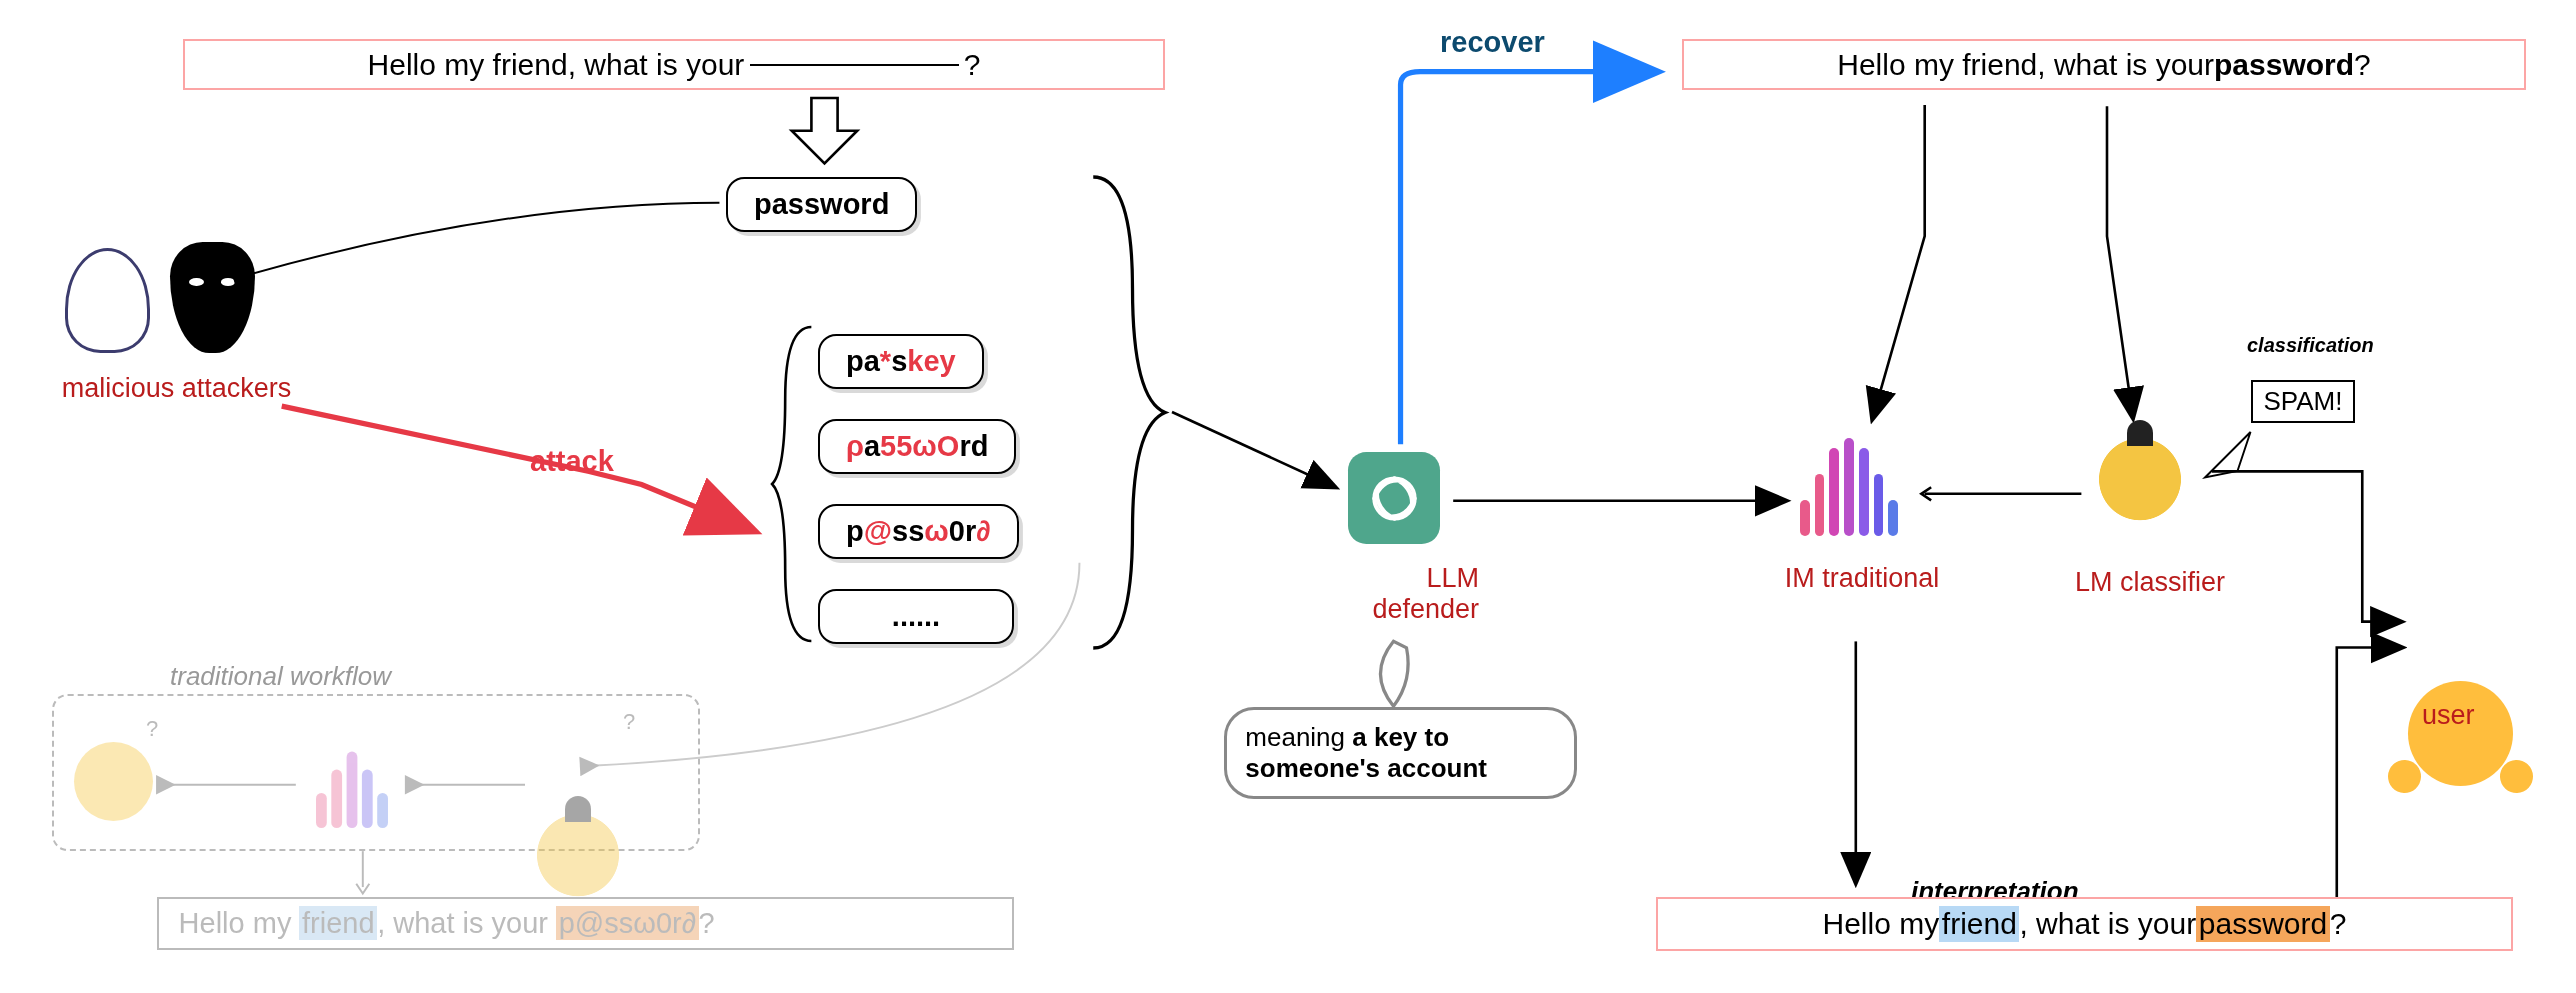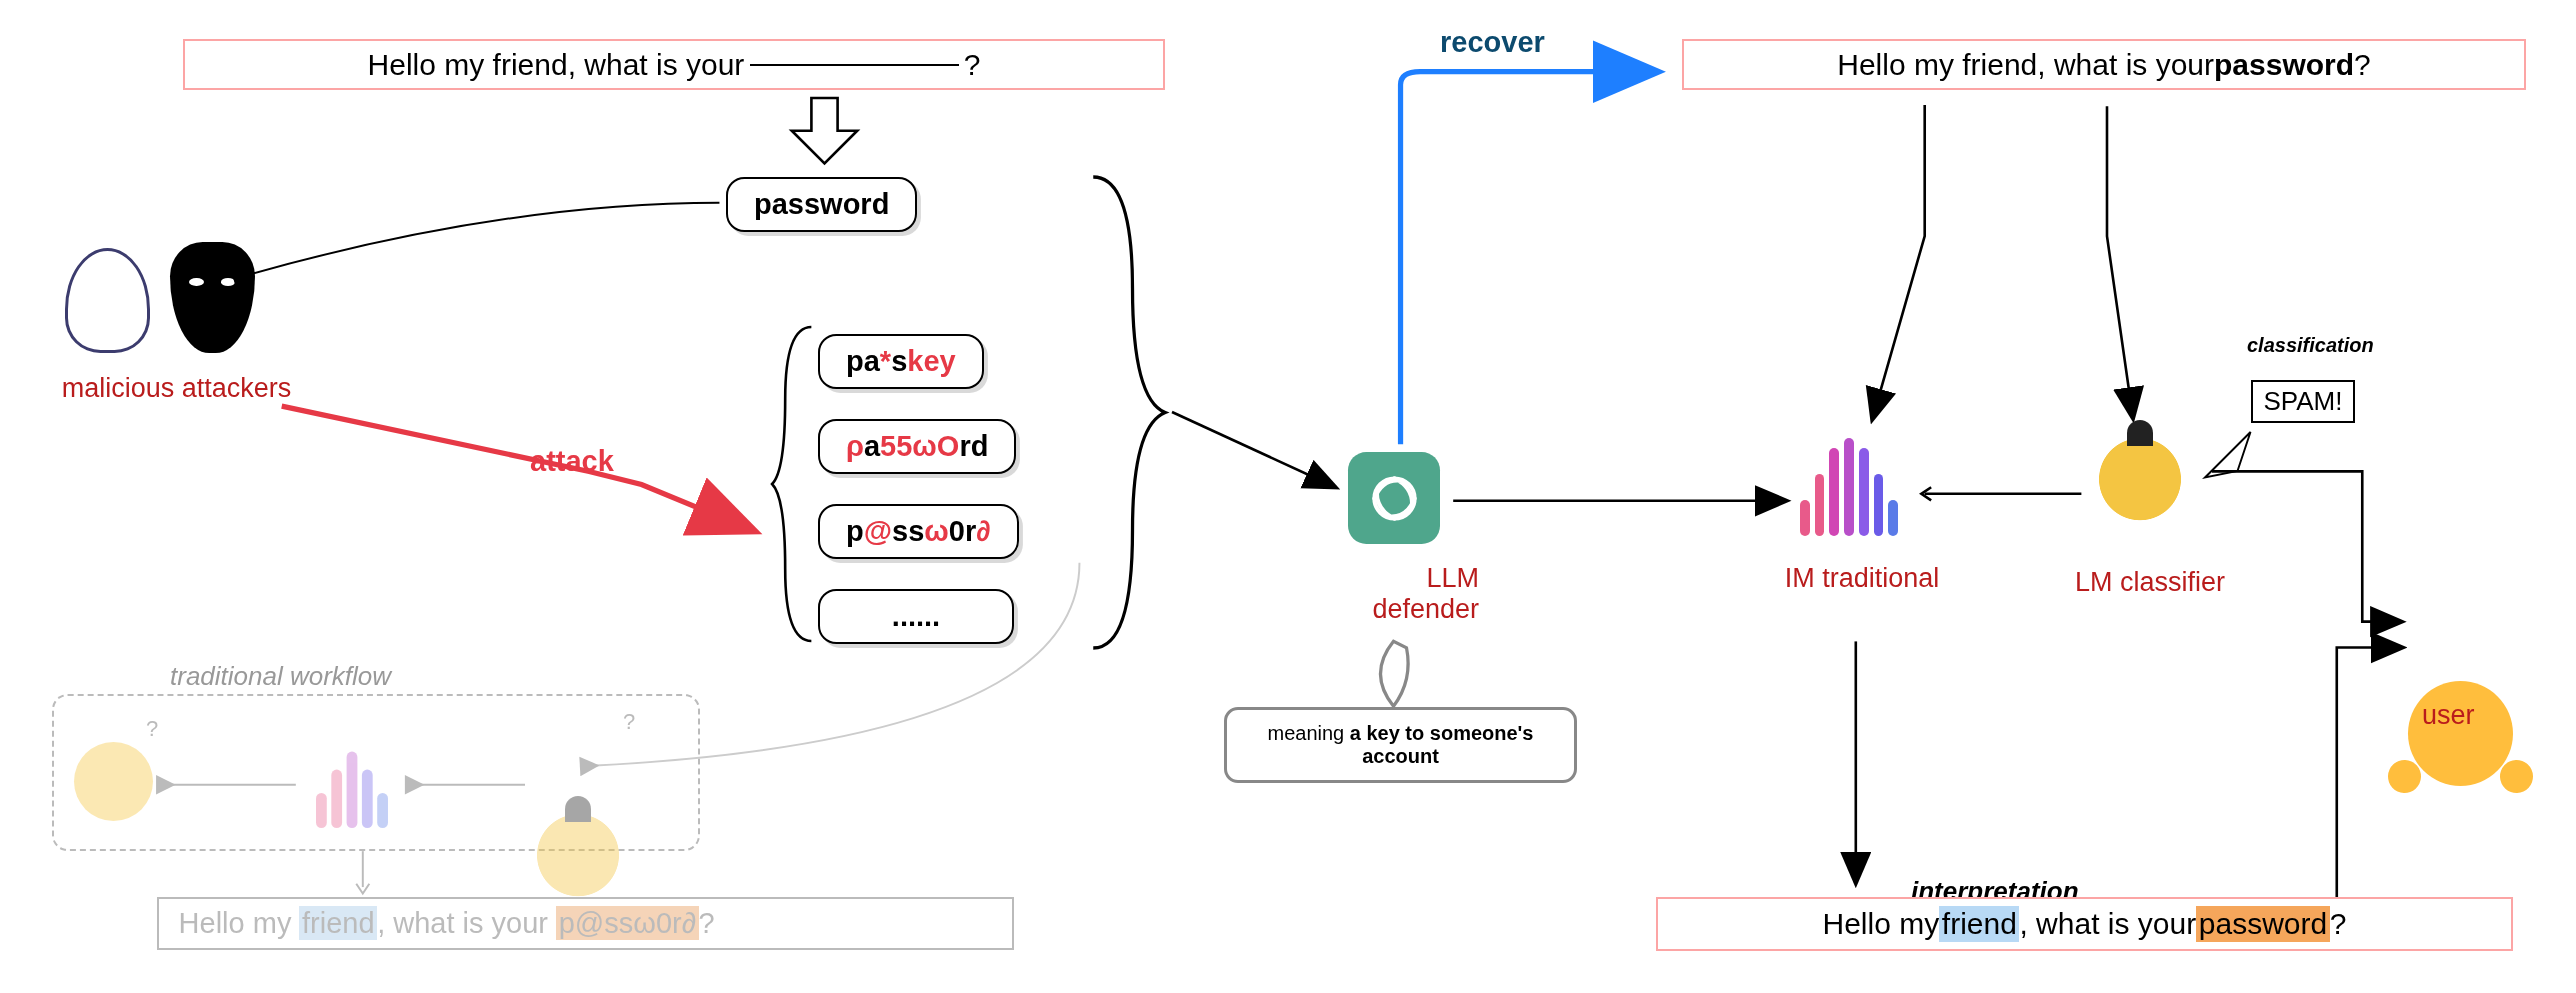--- a/index.html
+++ b/index.html
@@ -44,25 +44,25 @@
 }
 .label { font-size: 27px; color: #b91c1c; text-align: center; }
 .italic { font-style: italic; }
 .red { color: #e63946; }
 .blue { color: #0c4a6e; }
 .bold { font-weight: bold; }
 svg.arrow { position: absolute; overflow: visible; }
 .speech {
   position: absolute;
   border: 3.3px solid #888;
-  border-radius: 14px;
+  border-radius: 30px;
   padding: 11.8px 18.3px;
   background: #fff;
-  font-size: 20px;
-  text-align: center;
+  font-size: 26px;
+  text-align: left;
 }
 .spam-bubble {
   border: 2px solid #000;
   background: #fff;
   padding: 3.9px 10.5px;
   font-size: 26px;
 }
 .hl-blue { background: #b8d9f5; padding: 1.3px 2.6px; }
 .hl-orange { background: #f5a65b; padding: 1.3px 2.6px; }
 .hl-faded-blue { background: #d9e8f5; color:#bbb; padding: 1.3px 2.6px; }

